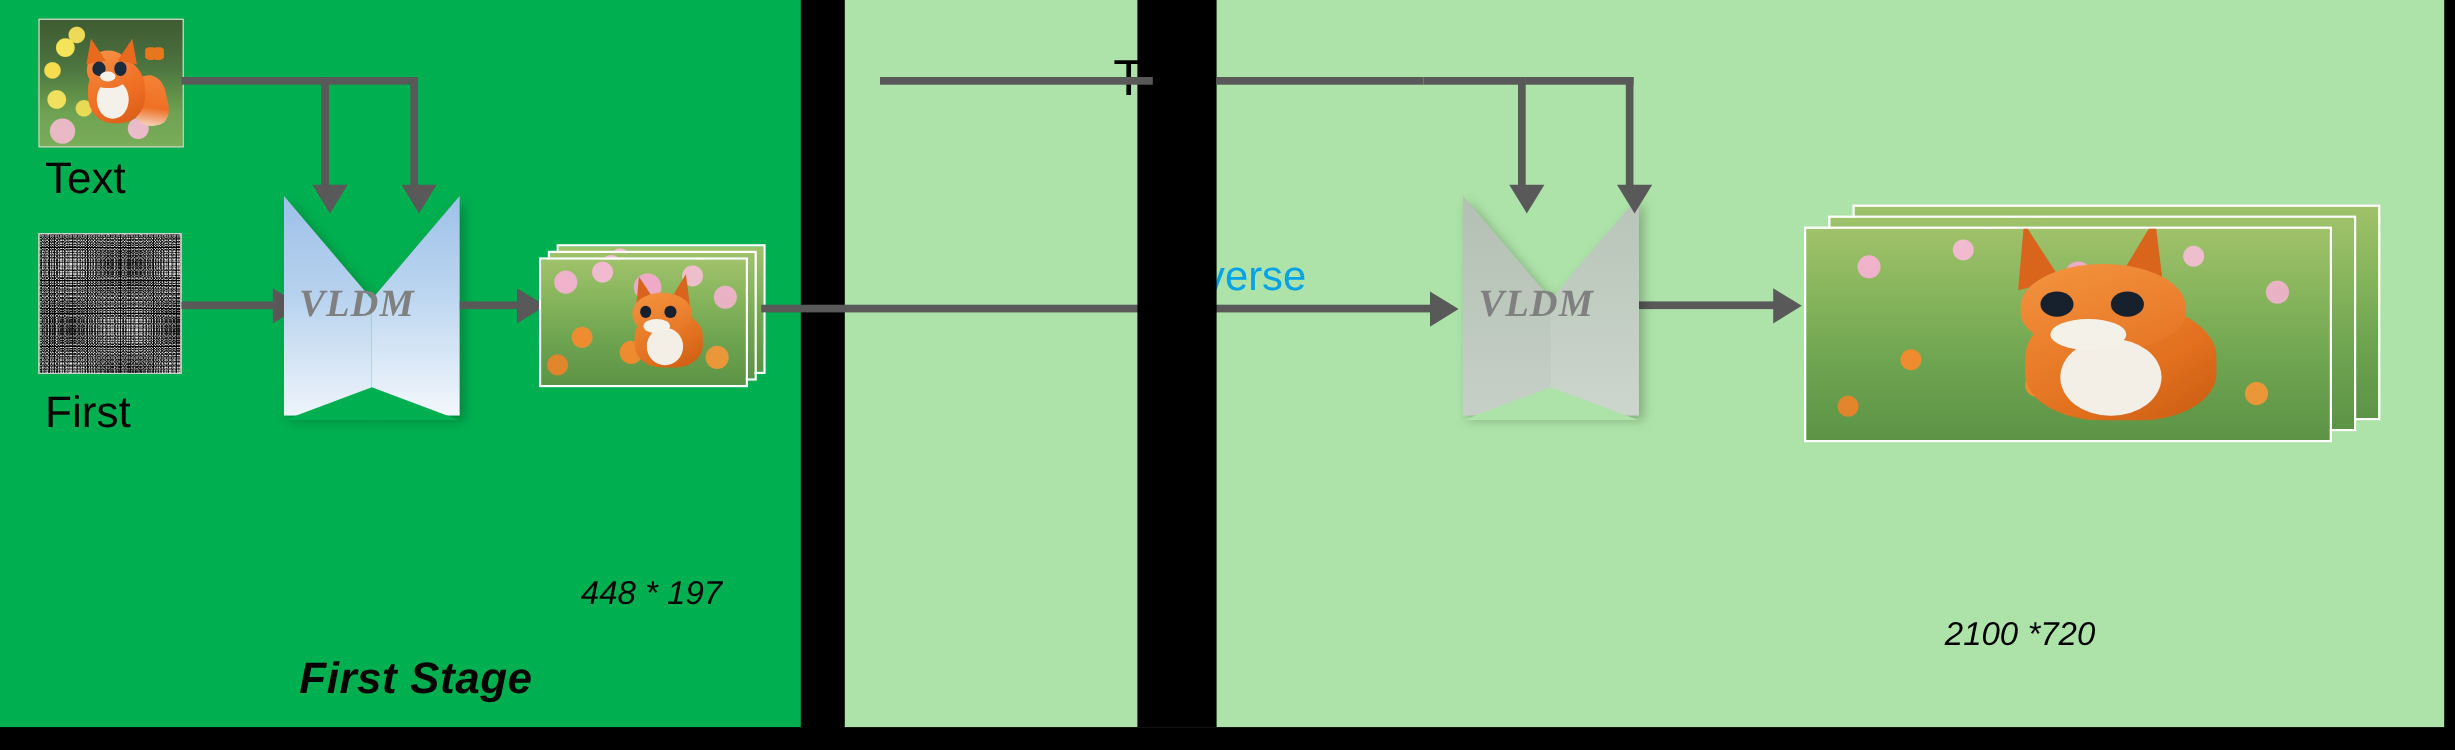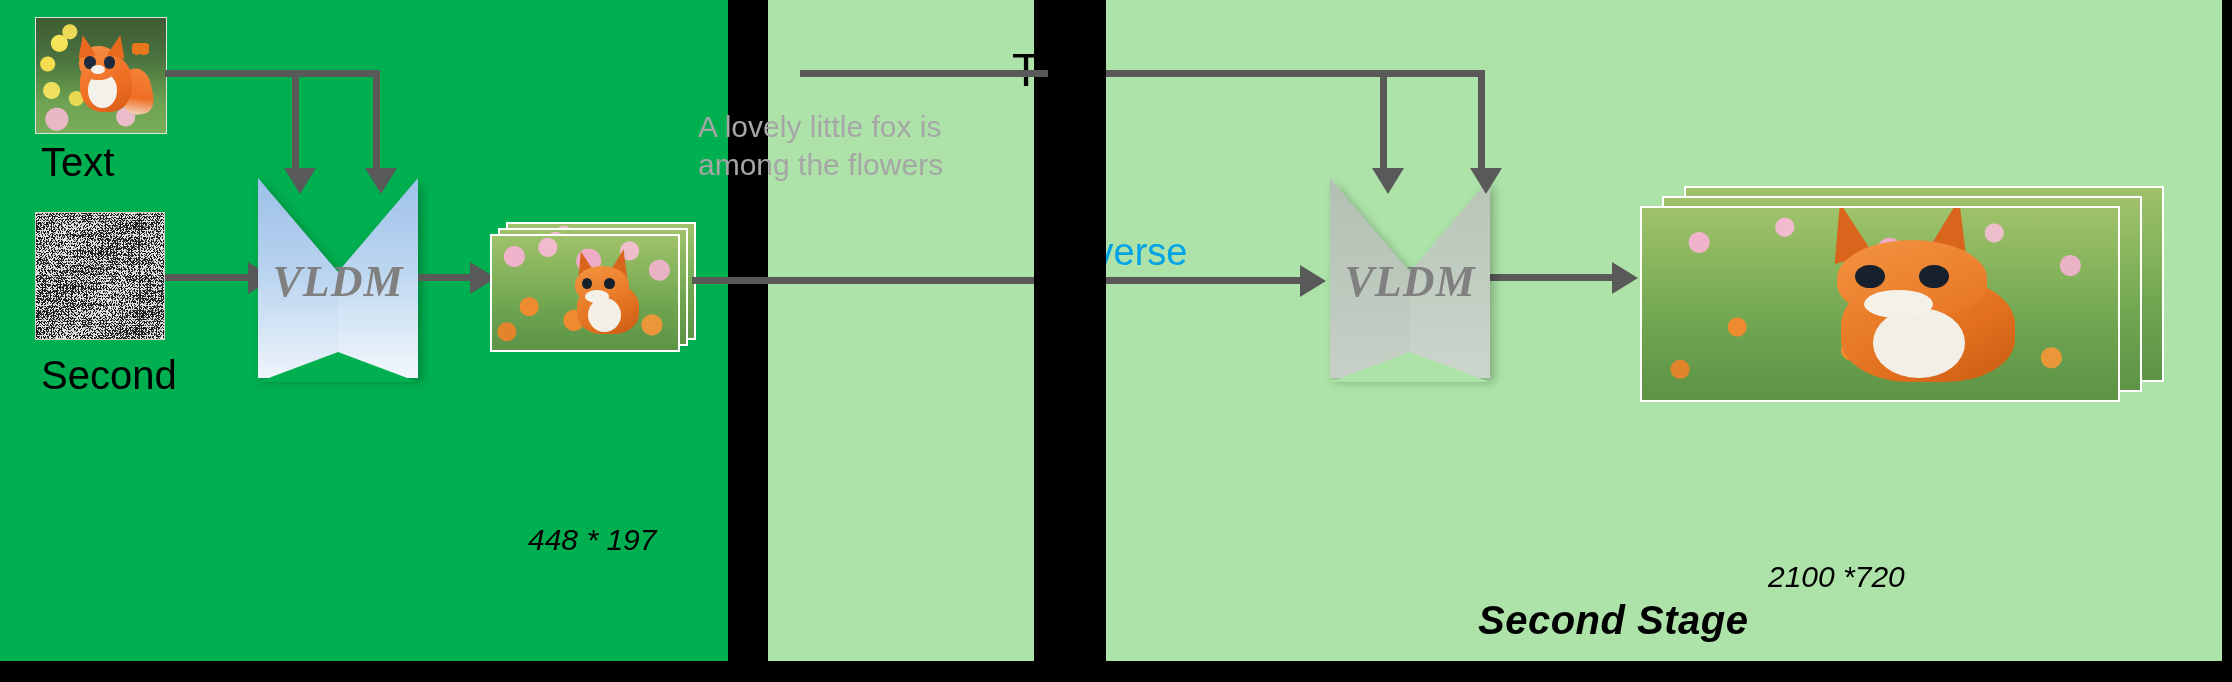--- a/index.html
+++ b/index.html
@@ -235,26 +235,26 @@
     border-radius: 50%; background: #f4f1e9;
   }
 
   
   .vldm {
     position: absolute;
     filter: drop-shadow(4px 4px 5px rgba(0,0,0,0.25));
   }
   .vldm-text {
     position: absolute;
-    left: 0; right: 0;
-    text-align: center;
+    left: 14px; right: 0;
+    text-align: left;
     font-family: "Liberation Serif", serif;
     font-style: italic;
     font-weight: bold;
-    font-size: 44px;
+    font-size: 35px;
     color: #808080;
     letter-spacing: 1px;
   }
 
   
   .hline, .vline {
     position: absolute;
     background: #595959;
   }
   .hline { height: 7px; }
@@ -315,21 +315,21 @@
       <div class="fox-ear r"></div>
       <div class="fox-eye l"></div>
       <div class="fox-eye r"></div>
       <div class="fox-snout"></div>
       <div class="butterfly"></div>
     </div>
   </div>
   <div class="label src-label" style="left:41px; top:140px;">Text</div>
 
   <div class="noise" style="left:35px; top:212px; width:130px; height:128px;"></div>
-  <div class="label src-label" style="left:41px; top:353px;">Second</div>
+  <div class="label src-label" style="left:41px; top:353px;">First</div>
 
   <div class="hline" style="left:165px; top:70px; width:215px;"></div>
   <div class="vline" style="left:292px; top:70px; height:104px;"></div>
   <div class="arrow-down" style="left:284px; top:168px;"></div>
   <div class="vline" style="left:373px; top:70px; height:104px;"></div>
   <div class="arrow-down" style="left:365px; top:168px;"></div>
 
   <div class="hline" style="left:165px; top:274px; width:85px;"></div>
   <div class="arrow-right" style="left:248px; top:262px;"></div>
 
@@ -372,27 +372,26 @@
         <div class="fb-head"></div>
         <div class="fb-chest"></div>
         <div class="fb-eye l"></div>
         <div class="fb-eye r"></div>
         <div class="fb-snout"></div>
       </div>
     </div>
   </div>
   <div class="label res-label" style="left:528px; top:523px;">448 * 197</div>
 
+  <div class="label stage-title" style="left:272px; top:595px;">First Stage</div>
 
   <div class="hline" style="left:692px; top:277px; width:620px; z-index:20;"></div>
   <div class="arrow-right" style="left:1300px; top:265px; z-index:20;"></div>
 
   <div id="text-heading" style="left:1012px; top:43px;">Text</div>
-  <div id="text-caption" style="left:698px; top:108px; width:340px;">A lovely little fox is
-among the flowers</div>
 
   <div id="black-divider"></div>
 
   <div class="hline" style="left:800px; top:70px; width:248px; z-index:50;"></div>
   <div class="hline" style="left:1106px; top:70px; width:188px; z-index:50;"></div>
   <div class="vline" style="left:1380px; top:70px; height:104px; z-index:50;"></div>
   <div class="hline" style="left:1294px; top:70px; width:93px; z-index:50;"></div>
   <div class="arrow-down" style="left:1372px; top:168px; z-index:50;"></div>
   <div class="vline" style="left:1478px; top:70px; height:104px; z-index:50;"></div>
   <div class="hline" style="left:1387px; top:70px; width:98px; z-index:50;"></div>
@@ -438,15 +437,14 @@
         <div class="fb-head"></div>
         <div class="fb-chest"></div>
         <div class="fb-eye l"></div>
         <div class="fb-eye r"></div>
         <div class="fb-snout"></div>
       </div>
     </div>
   </div>
   <div class="label res-label" style="left:1768px; top:560px;">2100 *720</div>
 
-  <div class="label stage-title" style="left:1478px; top:598px;">Second Stage</div>
 
 </div>
 
 </body></html>

